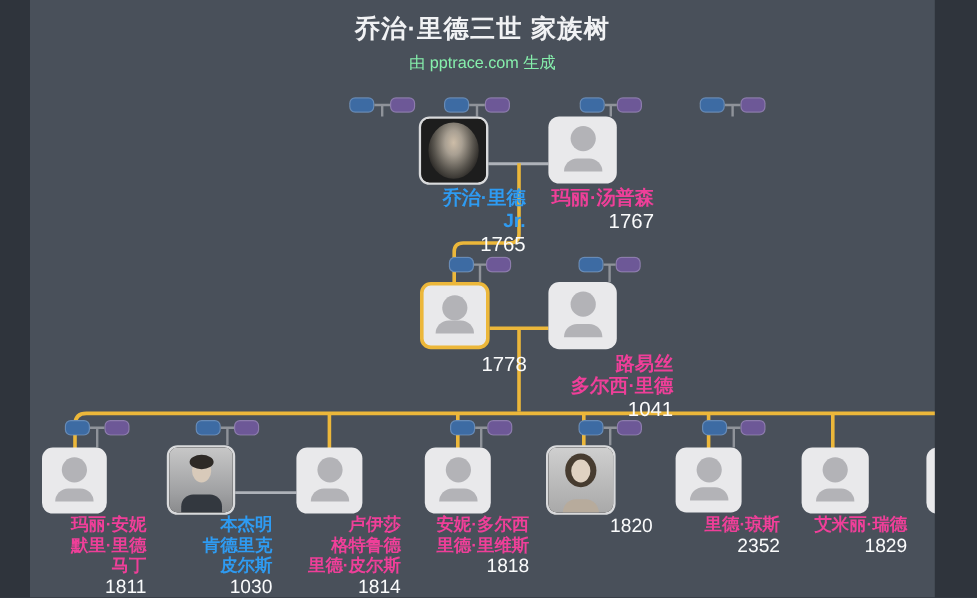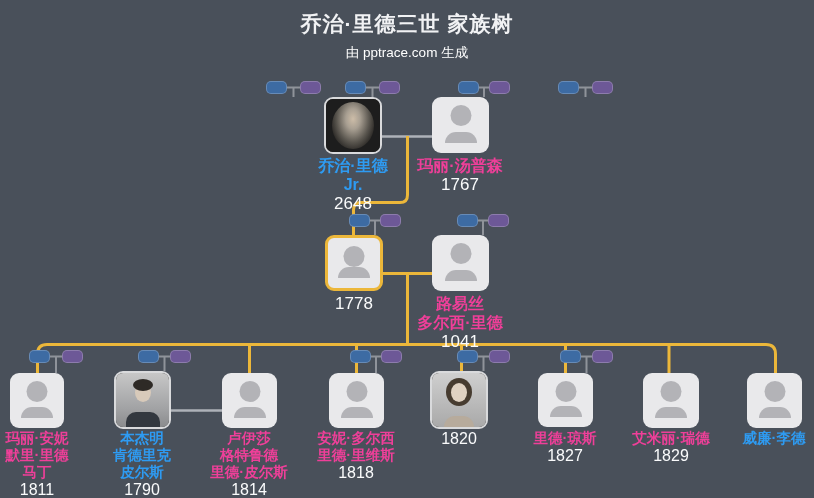--- a/index.html
+++ b/index.html
@@ -1,22 +1,22 @@
 <!DOCTYPE html>
 <html><head>
 <meta charset="utf-8">
 <style>
   html,body{margin:0;padding:0;background:#2f343c;}
-  #stage{position:relative;width:814px;height:498px;background:#49505a;overflow:hidden;
-         font-family:"Liberation Sans","DejaVu Sans",sans-serif;}
+  #stage{position:relative;width:754px;height:498px;background:#49505a;overflow:hidden;
+         font-family:"Liberation Sans","DejaVu Sans",sans-serif;margin-left:25px;}
   
   #title{position:absolute;left:0;right:0;top:10px;text-align:center;font-size:21px;
          font-weight:bold;color:#f1f2f4;letter-spacing:1px;}
   #subtitle{position:absolute;left:0;right:0;top:44px;text-align:center;font-size:13.5px;
-         color:#ffffff;}
+         color:#86efac;}
   
   svg.wires{position:absolute;left:0;top:0;z-index:1;}
   
   .pill{position:absolute;width:21px;height:13px;border-radius:5px;z-index:2;
         border:1px solid rgba(255,255,255,0.22);box-sizing:border-box;}
   .pill.b{background:#3d6ba3;}
   .pill.p{background:#6d5897;}
   
   .card{position:absolute;z-index:3;background:#e9e9eb;border-radius:9px;box-sizing:border-box;}
   .card.focus{border:3px solid #ecb73a;}
@@ -39,21 +39,21 @@
   .port.ben .body{position:absolute;width:34px;height:15px;background:#33383f;
      border-radius:10px 10px 0 0;left:50%;bottom:0;transform:translateX(-50%);}
   .port.car{background:linear-gradient(180deg,#cfcfcf,#a9a9a9);}
   .port.car .hair{position:absolute;width:26px;height:28px;background:#473c30;border-radius:50%;
      left:50%;top:5px;transform:translateX(-50%);}
   .port.car .face{position:absolute;width:16px;height:19px;background:#e0d2c2;border-radius:50%;
      left:50%;top:10px;transform:translateX(-50%);}
   .port.car .body{position:absolute;width:30px;height:11px;background:#b7ab9c;
      border-radius:14px 14px 0 0;left:50%;bottom:0;transform:translateX(-50%);}
   
-  .label{position:absolute;width:120px;text-align:center;z-index:3;}
+  .label{position:absolute;width:120px;text-align:right;z-index:3;}
   .label .nm{font-weight:bold;}
   .label.g12 .nm{font-size:16px;line-height:19px;}
   .label.g3 .nm{font-size:14.5px;line-height:17px;}
   .label .yr{font-weight:normal;color:#fafbfc;}
   .label.g12 .yr{font-size:17px;line-height:19px;}
   .label.g3 .yr{font-size:16px;line-height:18px;}
   .label.m .nm{color:#2e9bf2;}
   .label.f .nm{color:#ef3f99;}
 </style>
 </head>
@@ -194,63 +194,63 @@
   <div class="card" style="left:747px;top:373px;width:55px;height:55px">
     <div class="avatar">
         <div class="head"></div>
         <div class="torso"></div>
       </div>
   </div>
 
   <div class="label g12 m" style="left:293px;top:156px">
     <div class="nm">乔治·里德</div>
     <div class="nm">Jr.</div>
-    <div class="yr">2648</div>
+    <div class="yr">1765</div>
   </div>
   <div class="label g12 f" style="left:400px;top:156px">
     <div class="nm">玛丽·汤普森</div>
     <div class="yr">1767</div>
   </div>
   <div class="label g12 m" style="left:294px;top:294px">
     <div class="yr">1778</div>
   </div>
-  <div class="label g12 f" style="left:400px;top:294px">
+  <div class="label g12 f" style="left:416px;top:294px">
     <div class="nm">路易丝</div>
     <div class="nm">多尔西·里德</div>
     <div class="yr">1041</div>
   </div>
   <div class="label g3 f" style="left:-23px;top:430px">
     <div class="nm">玛丽·安妮</div>
     <div class="nm">默里·里德</div>
     <div class="nm">马丁</div>
     <div class="yr">1811</div>
   </div>
   <div class="label g3 m" style="left:82px;top:430px">
     <div class="nm">本杰明</div>
     <div class="nm">肯德里克</div>
     <div class="nm">皮尔斯</div>
-    <div class="yr">1790</div>
+    <div class="yr">1030</div>
   </div>
   <div class="label g3 f" style="left:189px;top:430px">
     <div class="nm">卢伊莎</div>
     <div class="nm">格特鲁德</div>
     <div class="nm">里德·皮尔斯</div>
     <div class="yr">1814</div>
   </div>
   <div class="label g3 f" style="left:296px;top:430px">
     <div class="nm">安妮·多尔西</div>
     <div class="nm">里德·里维斯</div>
     <div class="yr">1818</div>
   </div>
   <div class="label g3 f" style="left:399px;top:430px">
     <div class="yr">1820</div>
   </div>
   <div class="label g3 f" style="left:505px;top:430px">
     <div class="nm">里德·琼斯</div>
-    <div class="yr">1827</div>
+    <div class="yr">2352</div>
   </div>
   <div class="label g3 f" style="left:611px;top:430px">
     <div class="nm">艾米丽·瑞德</div>
     <div class="yr">1829</div>
   </div>
   <div class="label g3 m" style="left:714px;top:430px">
     <div class="nm">威廉·李德</div>
     <div class="yr"></div>
   </div>
 

